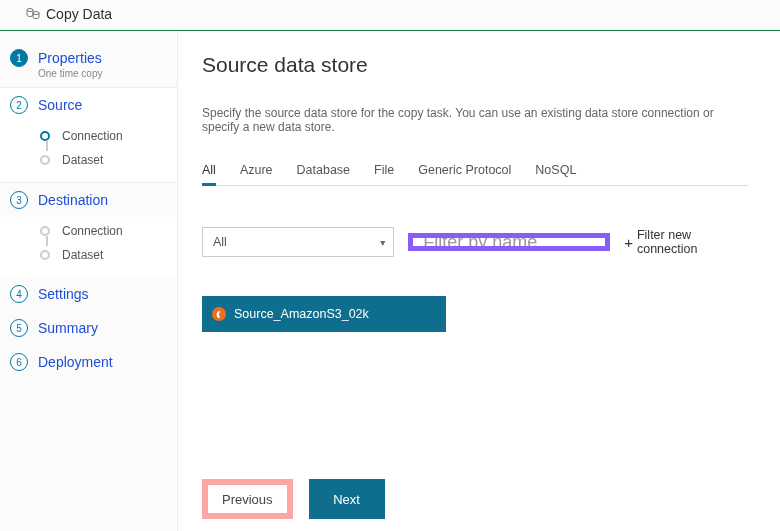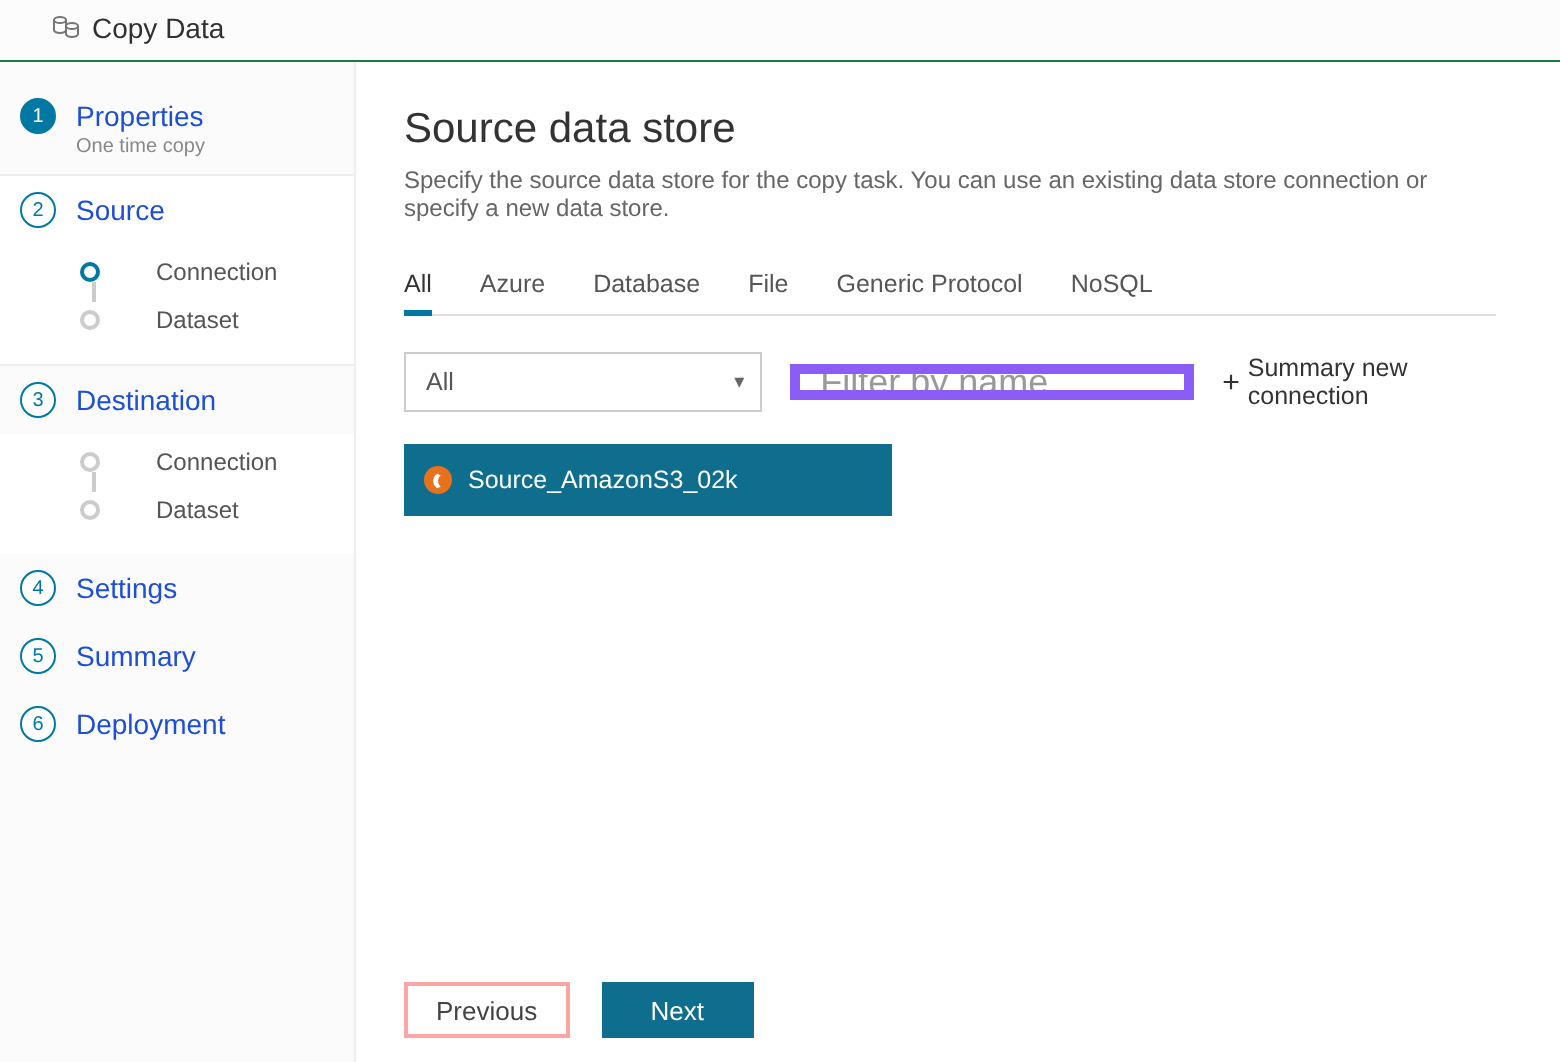--- a/index.html
+++ b/index.html
@@ -60,25 +60,25 @@
   .substep .dot {
     position:absolute; left:40px;
     width:10px; height:10px; border-radius:50%;
     border:2px solid #ccc; background:#fff;
   }
   .substep.active .dot { border-color:#0078a4; }
   .substep .line {
     position:absolute; left:46px; top:-7px; width:2px; height:10px;
     background:#ccc;
   }
-  .substep span.lbl { margin-left: 40px; }
+  .substep span.lbl { margin-left: 24px; }
   
-  .main { flex:1; display:flex; flex-direction:column; padding: 22px 32px 12px 24px; min-width:0;}
+  .main { flex:1; display:flex; flex-direction:column; padding: 22px 32px 12px 24px; min-width:0;gap:23px;}
   h1 { font-size: 21px; font-weight: 400; color:#333; margin-bottom:6px;}
-  .desc { font-size: 12px; color:#666; margin-bottom:18px; }
+  .desc { font-size: 12px; color:#666; }
   .tabs { display:flex; border-bottom:1px solid #ddd; margin-bottom:18px; }
   .tab { padding: 6px 0; margin-right: 24px; font-size:12.5px; color:#555; cursor:pointer; }
   .tab.active { color:#333; border-bottom: 3px solid #0078a4; margin-bottom:-1px; }
   .toolbar { display:flex; align-items:center; gap:14px; margin-bottom:16px;}
   .select {
     width:202px; height:30px; border:1px solid #ccc; background:#fff;
     display:flex; align-items:center; justify-content:space-between;
     padding: 0 8px 0 10px; font-size:12.5px; color:#555; cursor:pointer;
   }
   .select .chev { font-size:10px; color:#666;}
@@ -98,22 +98,22 @@
     cursor:pointer;
   }
   .card .cicon {
     width:14px; height:14px; border-radius:50%;
     background:#e8711c; margin-right:8px;
     display:flex; align-items:center; justify-content:center;
   }
   .card .cicon svg { width:9px; height:9px; fill:#fff; }
   .footer { margin-top:auto; display:flex; gap:16px; padding-top:8px;}
   .btn {
-    min-width:76px; height:28px; padding:0 14px;
-    border:2px solid #fca5a5; background:#fff; color:#444;
+    min-width:76px; height:40px; padding:0 14px;
+    border:6px solid #fca5a5; background:#fff; color:#444;
     font-size:13px; cursor:pointer;
     display:flex; align-items:center; justify-content:center;
   }
   .btn.primary { background:#0f6e8e; color:#fff; border-color:#0f6e8e; }
 </style>
 </head>
 <body>
 
 <div class="app">
   <div class="titlebar">
@@ -201,21 +201,21 @@
       </div>
 
       <div class="toolbar">
         <div class="select">
           <span>All</span>
           <span class="chev">▾</span>
         </div>
         <input class="textin" type="text" placeholder="Filter by name" style="">
         <div class="newconn">
           <span class="plus">+</span>
-          <span>Summary new connection</span>
+          <span>Filter new connection</span>
         </div>
       </div>
 
       <div>
         <div class="card">
           <span class="cicon">
             <svg viewBox="0 0 10 10">
                 <path d="M4 9 C1 7 1 3 4 1 L6 2 C4 3 4 7 6 8 Z"></path>
               </svg>
           </span>

